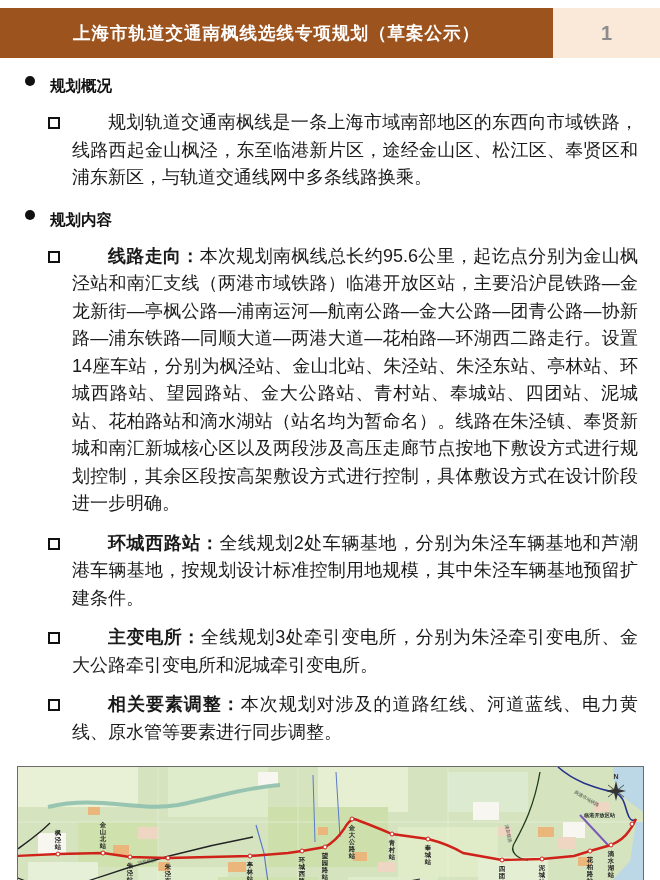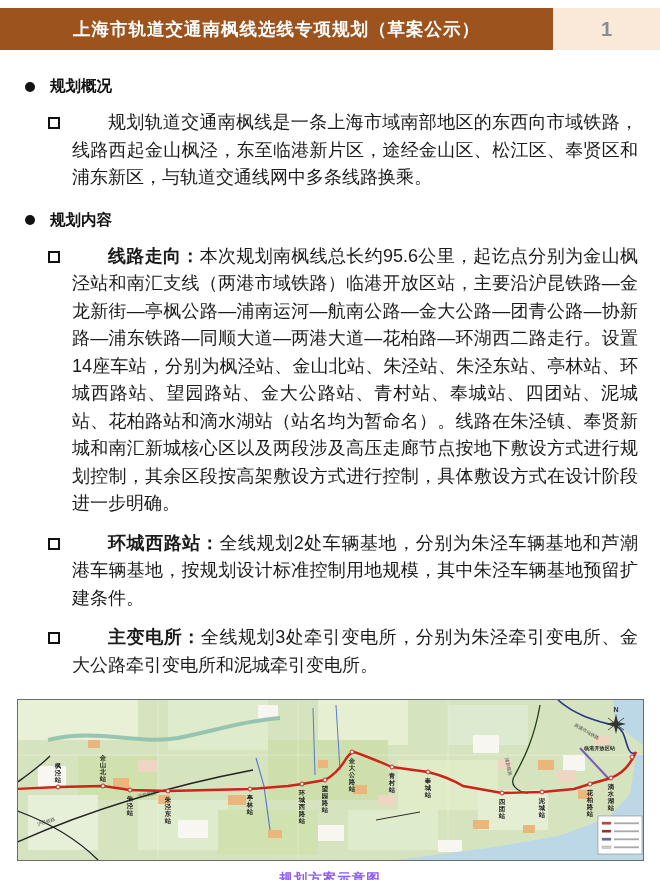--- a/index.html
+++ b/index.html
@@ -2,32 +2,32 @@
 <html><head>
 <meta charset="utf-8">
 <style>
   html,body{margin:0;padding:0;}
   body{
     width:660px;height:880px;background:#ffffff;position:relative;
     font-family:"Liberation Sans","DejaVu Sans",sans-serif;color:#1a1a1a;
     overflow:hidden;
   }
   
-  .header{position:absolute;top:8px;left:0;right:0;height:42px;display:flex;}
+  .header{position:absolute;top:8px;left:0;right:0;height:50px;display:flex;}
   .header-bar{
     flex:1;background:#9C531E;color:#ffffff;display:flex;align-items:center;
     justify-content:center;font-size:17.5px;font-weight:bold;letter-spacing:1px;
   }
   .page-box{
     width:107px;background:#FAE8D8;color:#8c8c8c;display:flex;align-items:center;
     justify-content:center;font-size:20px;font-weight:bold;
   }
   
   .content{position:absolute;top:58px;left:0;right:0;}
-  .section-heading{display:flex;align-items:center;margin:18px 0 0 25px;gap:15px;}
+  .section-heading{display:flex;align-items:flex-start;margin:18px 0 0 25px;gap:15px;}
   .dot-bullet{width:10px;height:10px;border-radius:50%;background:#111;flex:0 0 auto;}
   .section-title{font-size:15.5px;font-weight:bold;color:#111;}
   .item{
     display:flex;gap:12px;margin:12px 22px 0 48px;
     font-size:18px;line-height:27.5px;text-align:justify;
   }
   .sq-bullet{
     width:8px;height:8px;border:2px solid #111;flex:0 0 auto;margin-top:8px;
     background:#fff;
   }
@@ -71,20 +71,24 @@
     <span class="sq-bullet"></span>
     <span class="item-text"><b>线路走向：</b><span>本次规划南枫线总长约95.6公里，起讫点分别为金山枫泾站和南汇支线（两港市域铁路）临港开放区站，主要沿沪昆铁路—金龙新街—亭枫公路—浦南运河—航南公路—金大公路—团青公路—协新路—浦东铁路—同顺大道—两港大道—花柏路—环湖西二路走行。设置14座车站，分别为枫泾站、金山北站、朱泾站、朱泾东站、亭林站、环城西路站、望园路站、金大公路站、青村站、奉城站、四团站、泥城站、花柏路站和滴水湖站（站名均为暂命名）。线路在朱泾镇、奉贤新城和南汇新城核心区以及两段涉及高压走廊节点按地下敷设方式进行规划控制，其余区段按高架敷设方式进行控制，具体敷设方式在设计阶段进一步明确。</span></span>
   </div>
   <div class="item">
     <span class="sq-bullet"></span>
     <span class="item-text"><b>环城西路站：</b><span>全线规划2处车辆基地，分别为朱泾车辆基地和芦潮港车辆基地，按规划设计标准控制用地规模，其中朱泾车辆基地预留扩建条件。</span></span>
   </div>
   <div class="item">
     <span class="sq-bullet"></span>
     <span class="item-text"><b>主变电所：</b><span>全线规划3处牵引变电所，分别为朱泾牵引变电所、金大公路牵引变电所和泥城牵引变电所。</span></span>
+  </div>
+  <div class="item">
+    <span class="sq-bullet"></span>
+    <span class="item-text"><b>相关要素调整：</b><span>本次规划对涉及的道路红线、河道蓝线、电力黄线、原水管等要素进行同步调整。</span></span>
   </div>
 
   <div class="map-frame">
     <svg id="route-map-svg" width="625" height="160" viewBox="0 0 625 160">
 
       <g>
         <rect x="0" y="0" width="120" height="40" fill="#e8f0d6"></rect>
         <rect x="150" y="0" width="100" height="50" fill="#dfeccb"></rect>
         <rect x="300" y="0" width="90" height="45" fill="#e6efd2"></rect>
         <rect x="430" y="5" width="80" height="40" fill="#dcead0"></rect>

